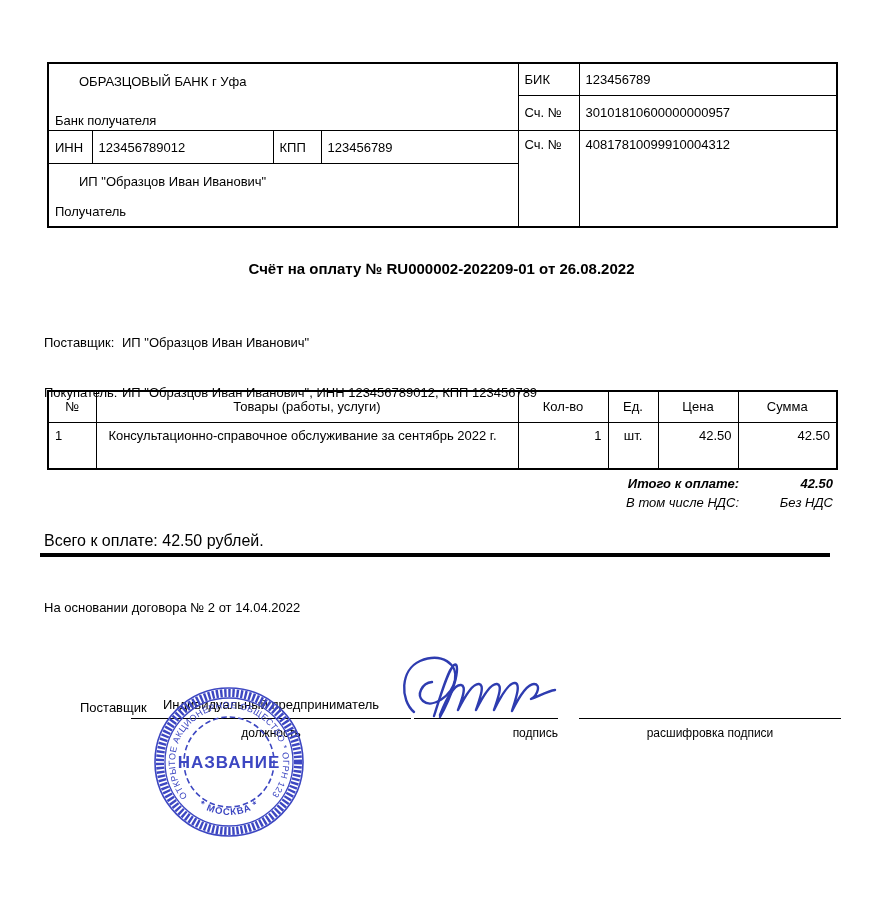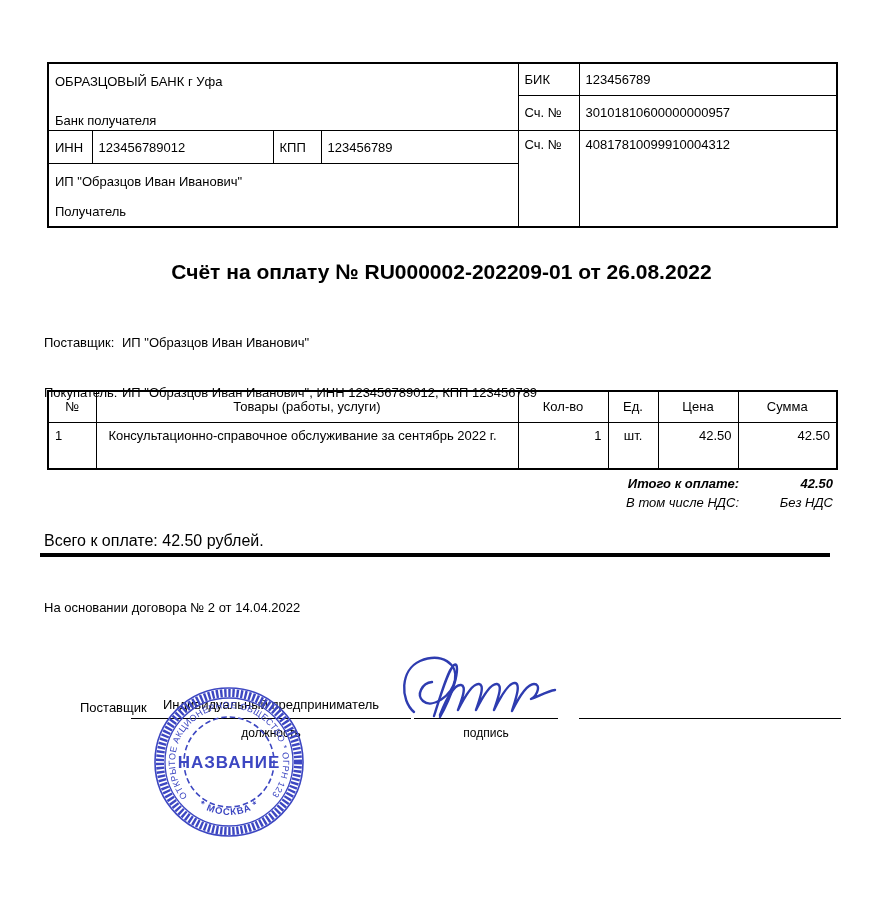--- a/index.html
+++ b/index.html
@@ -11,37 +11,37 @@
   }
   .page { position:relative; width:891px; height:901px; overflow:hidden; background:#fff; }
   .abs { position:absolute; }
 
   
   table { border-collapse:collapse; table-layout:fixed; }
   .req-table, .items-table { border:2px solid #000; }
   .req-table td { border:1px solid #000; font-size:13px; padding:2px 6px; vertical-align:middle; }
   .items-table th, .items-table td { border:1px solid #000; font-size:13px; padding:2px 6px; }
   .vtop { vertical-align:top !important; padding-top:6px !important; }
-  .cell-top { padding-top:4px; }
+  .cell-top { padding-top:4px;margin-left:24px; }
   .gap22 { margin-top:24px; }
   .gap15 { margin-top:15px; }
   .ta-c { text-align:center; }
   .ta-r { text-align:right; }
   .items-table th { font-weight:normal; text-align:center; height:31px; }
   .items-table td { height:47px; vertical-align:top; padding-top:5px; }
   .desc { width:400px; line-height:16px;text-align:center; }
 
   
   .tot-row { display:flex; width:789px; line-height:19px;font-style:italic; }
   .tot-label { width:692px; text-align:right; }
   .tot-val { width:97px; text-align:right; padding-right:3px; }
   .bold { font-weight:bold; }
 
   
-  .title { width:789px; text-align:center; font-weight:bold; font-size:21px; }
+  .title { width:789px; text-align:center; font-weight:bold; font-size:15px; }
   .party-row { display:flex; line-height:18px;margin-top:32px; }
   .party-label { width:78px; }
   .grand-total { font-size:16px; }
   .rule { background:#000; }
 
   
   .sig-text { text-align:center; font-size:13px; }
   .sig-caption { text-align:center; font-size:12px; }
   .sig-line { border-bottom:1px solid #000; height:0; }
 </style>
@@ -151,23 +151,24 @@
 
   <div class="abs" style="left:0; top:650px; width:891px; height:250px;">
 
     <div class="abs" style="left:44px; top:50px;margin-left:36px;">Поставщик</div>
 
     <div class="sig-text abs" style="left:131px; top:47px; width:280px;">Индивидуальный предприниматель</div>
     <div class="sig-line abs" style="left:131px; top:68px; width:280px;"></div>
     <div class="sig-caption abs" style="left:131px; top:76px; width:280px;">должность</div>
 
     <div class="sig-line abs" style="left:414px; top:68px; width:144px;"></div>
-    <div class="sig-caption abs" style="left:414px; top:76px; width:144px;">подпись</div>
+    <div class="sig-caption abs" style="left:414px; top:76px; width:144px;text-align:right;">подпись</div>
 
     <div class="sig-line abs" style="left:579px; top:68px; width:262px;"></div>
+    <div class="sig-caption abs" style="left:579px; top:76px; width:262px;">расшифровка подписи</div>
 
     <svg class="abs" style="left:398px; top:2px;" width="172" height="68" viewBox="0 0 172 68">
       <g fill="none" stroke="#2e3cb0" stroke-width="2.4" stroke-linecap="round" stroke-linejoin="round">
         <path d="M 16 60 C 2 48 2 18 22 9 C 44 0 60 12 57 28 C 54 44 34 57 25 49 C 18 43 24 31 34 30"></path>
         <path d="M 36 64 C 43 42 50 18 56 13 C 60 10 60 20 56 33 C 52 46 46 58 42 65"></path>
         <path d="M 42 63 C 49 45 57 32 63 33 C 69 34 64 47 60 58 C 67 44 75 31 81 32 C 87 33 82 46 78 58 C 85 44 93 31 99 32 C 105 33 100 46 96 58 C 103 44 111 30 117 31 C 123 32 118 46 114 59 C 121 45 129 32 136 32 C 143 32 140 43 133 47 C 141 44 150 39 157 38"></path>
       </g>
     </svg>
 
     <svg class="abs" style="left:152px; top:35px;" width="154" height="154" viewBox="0 0 154 154">

